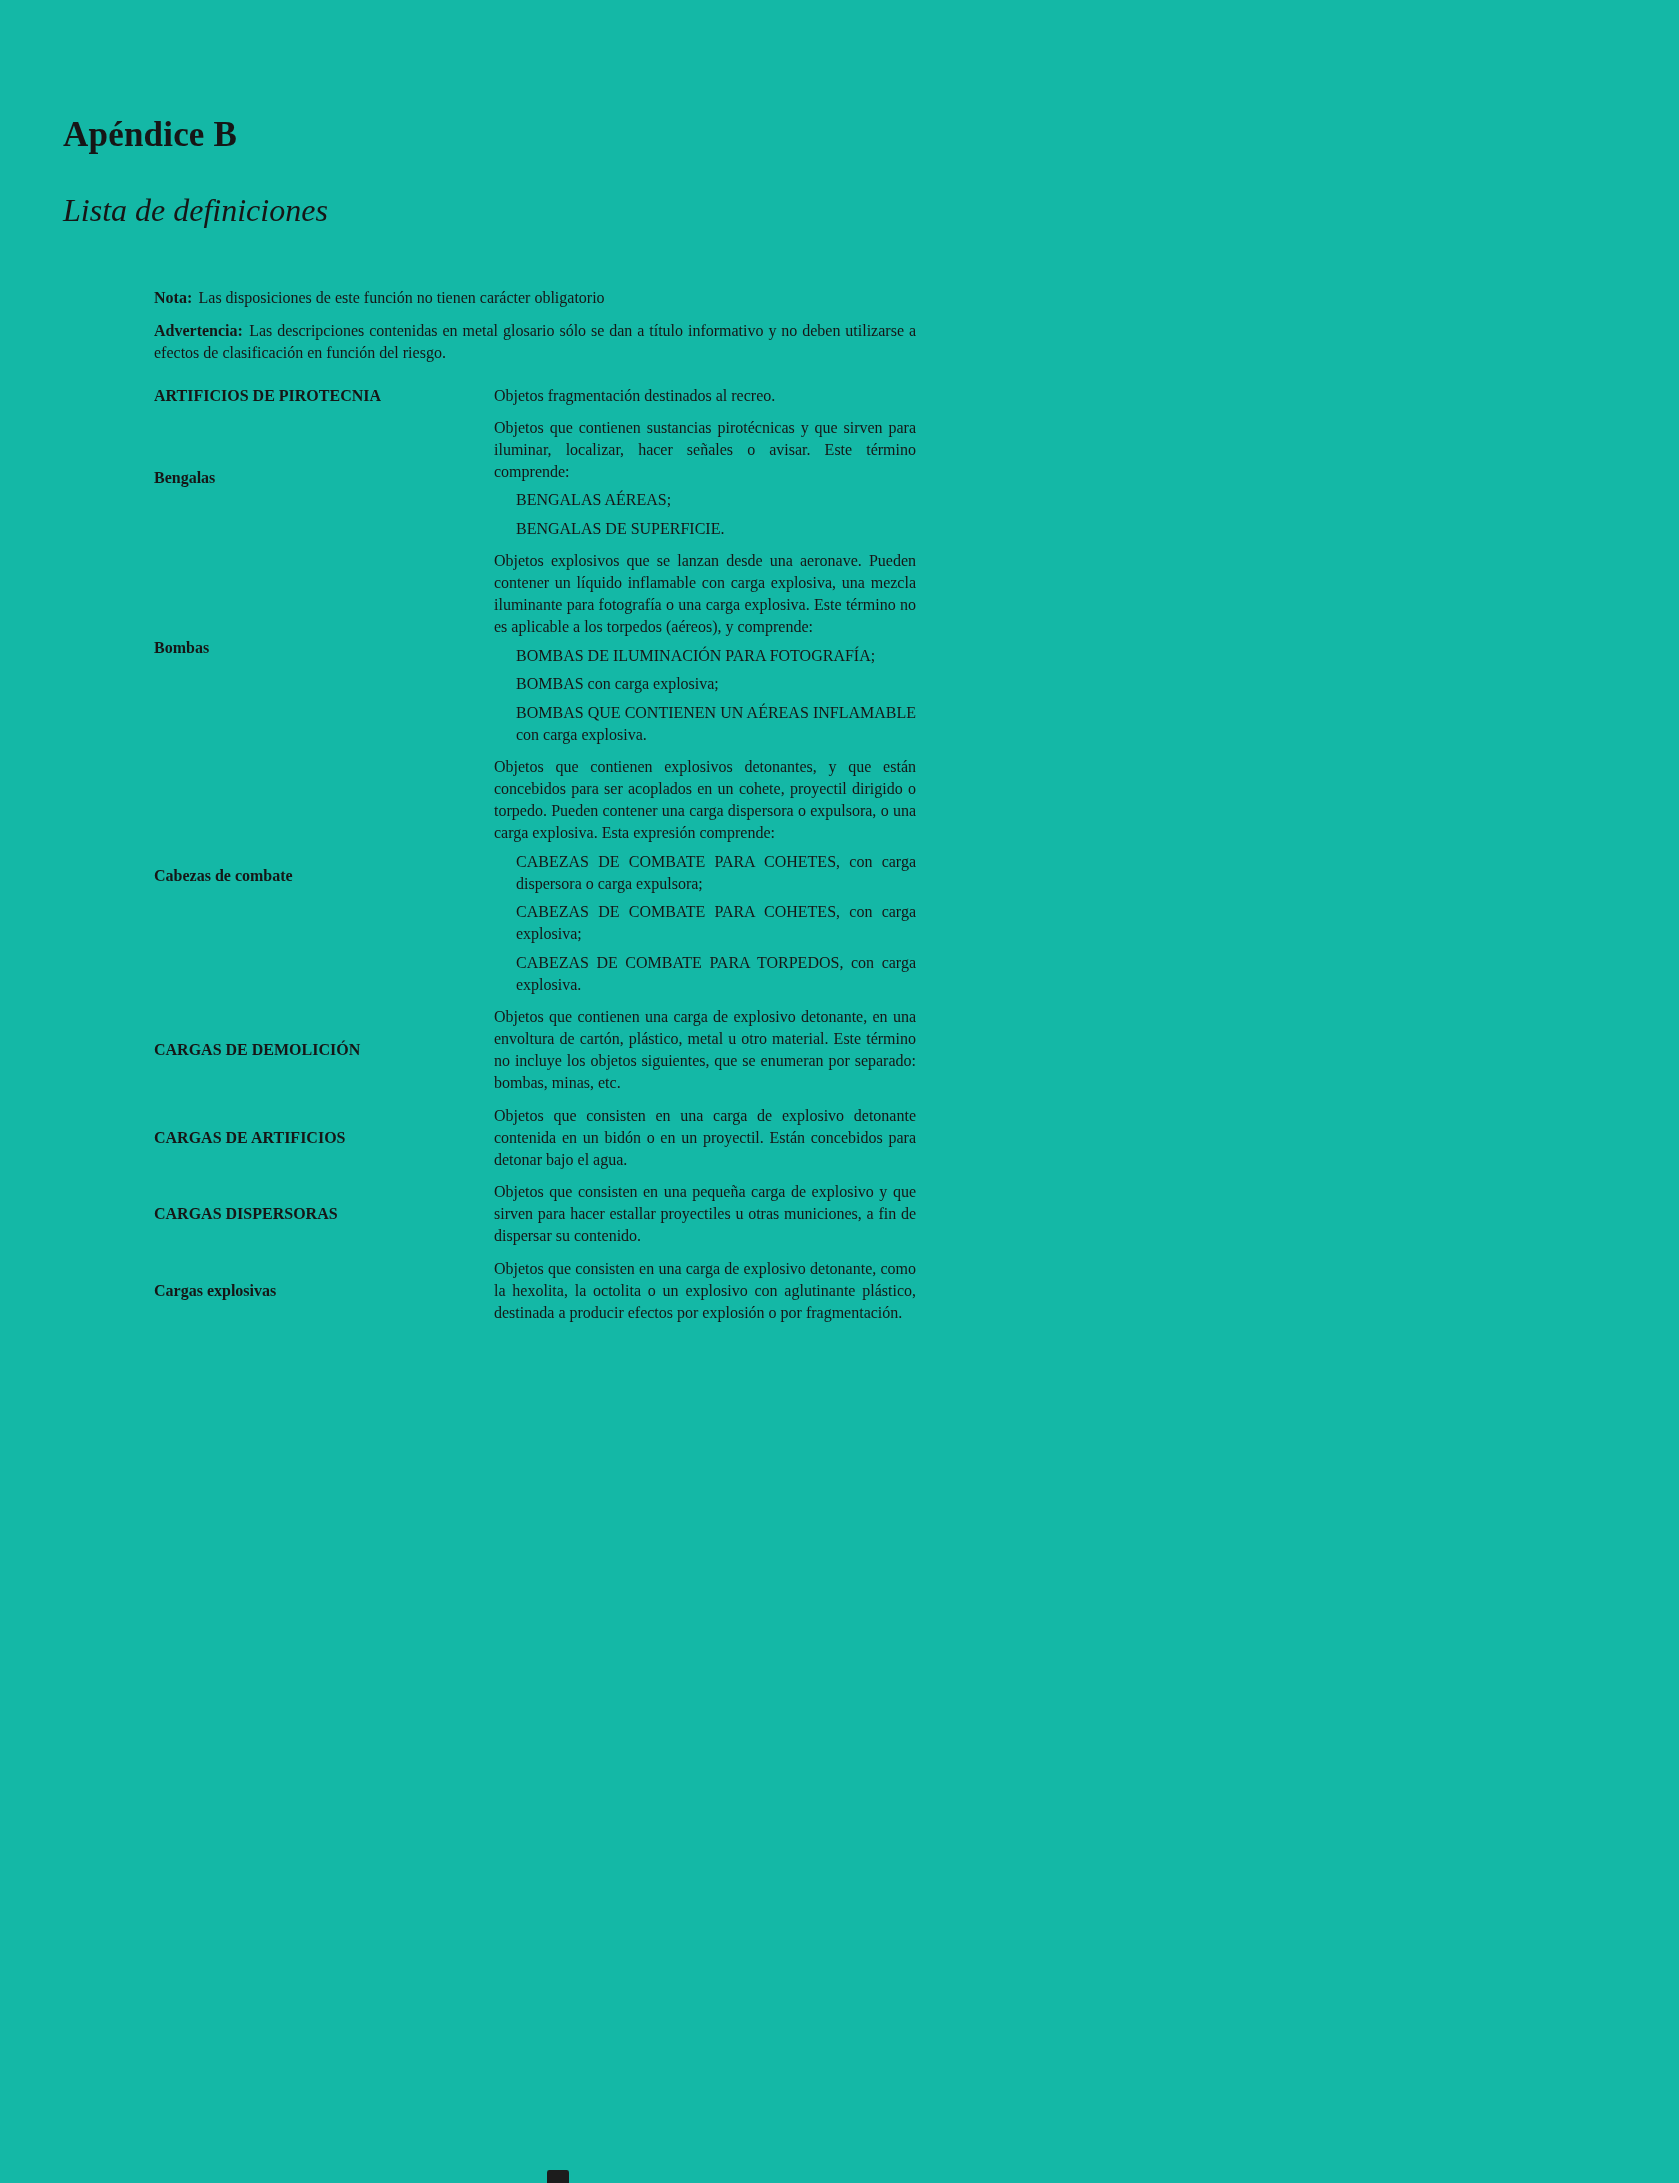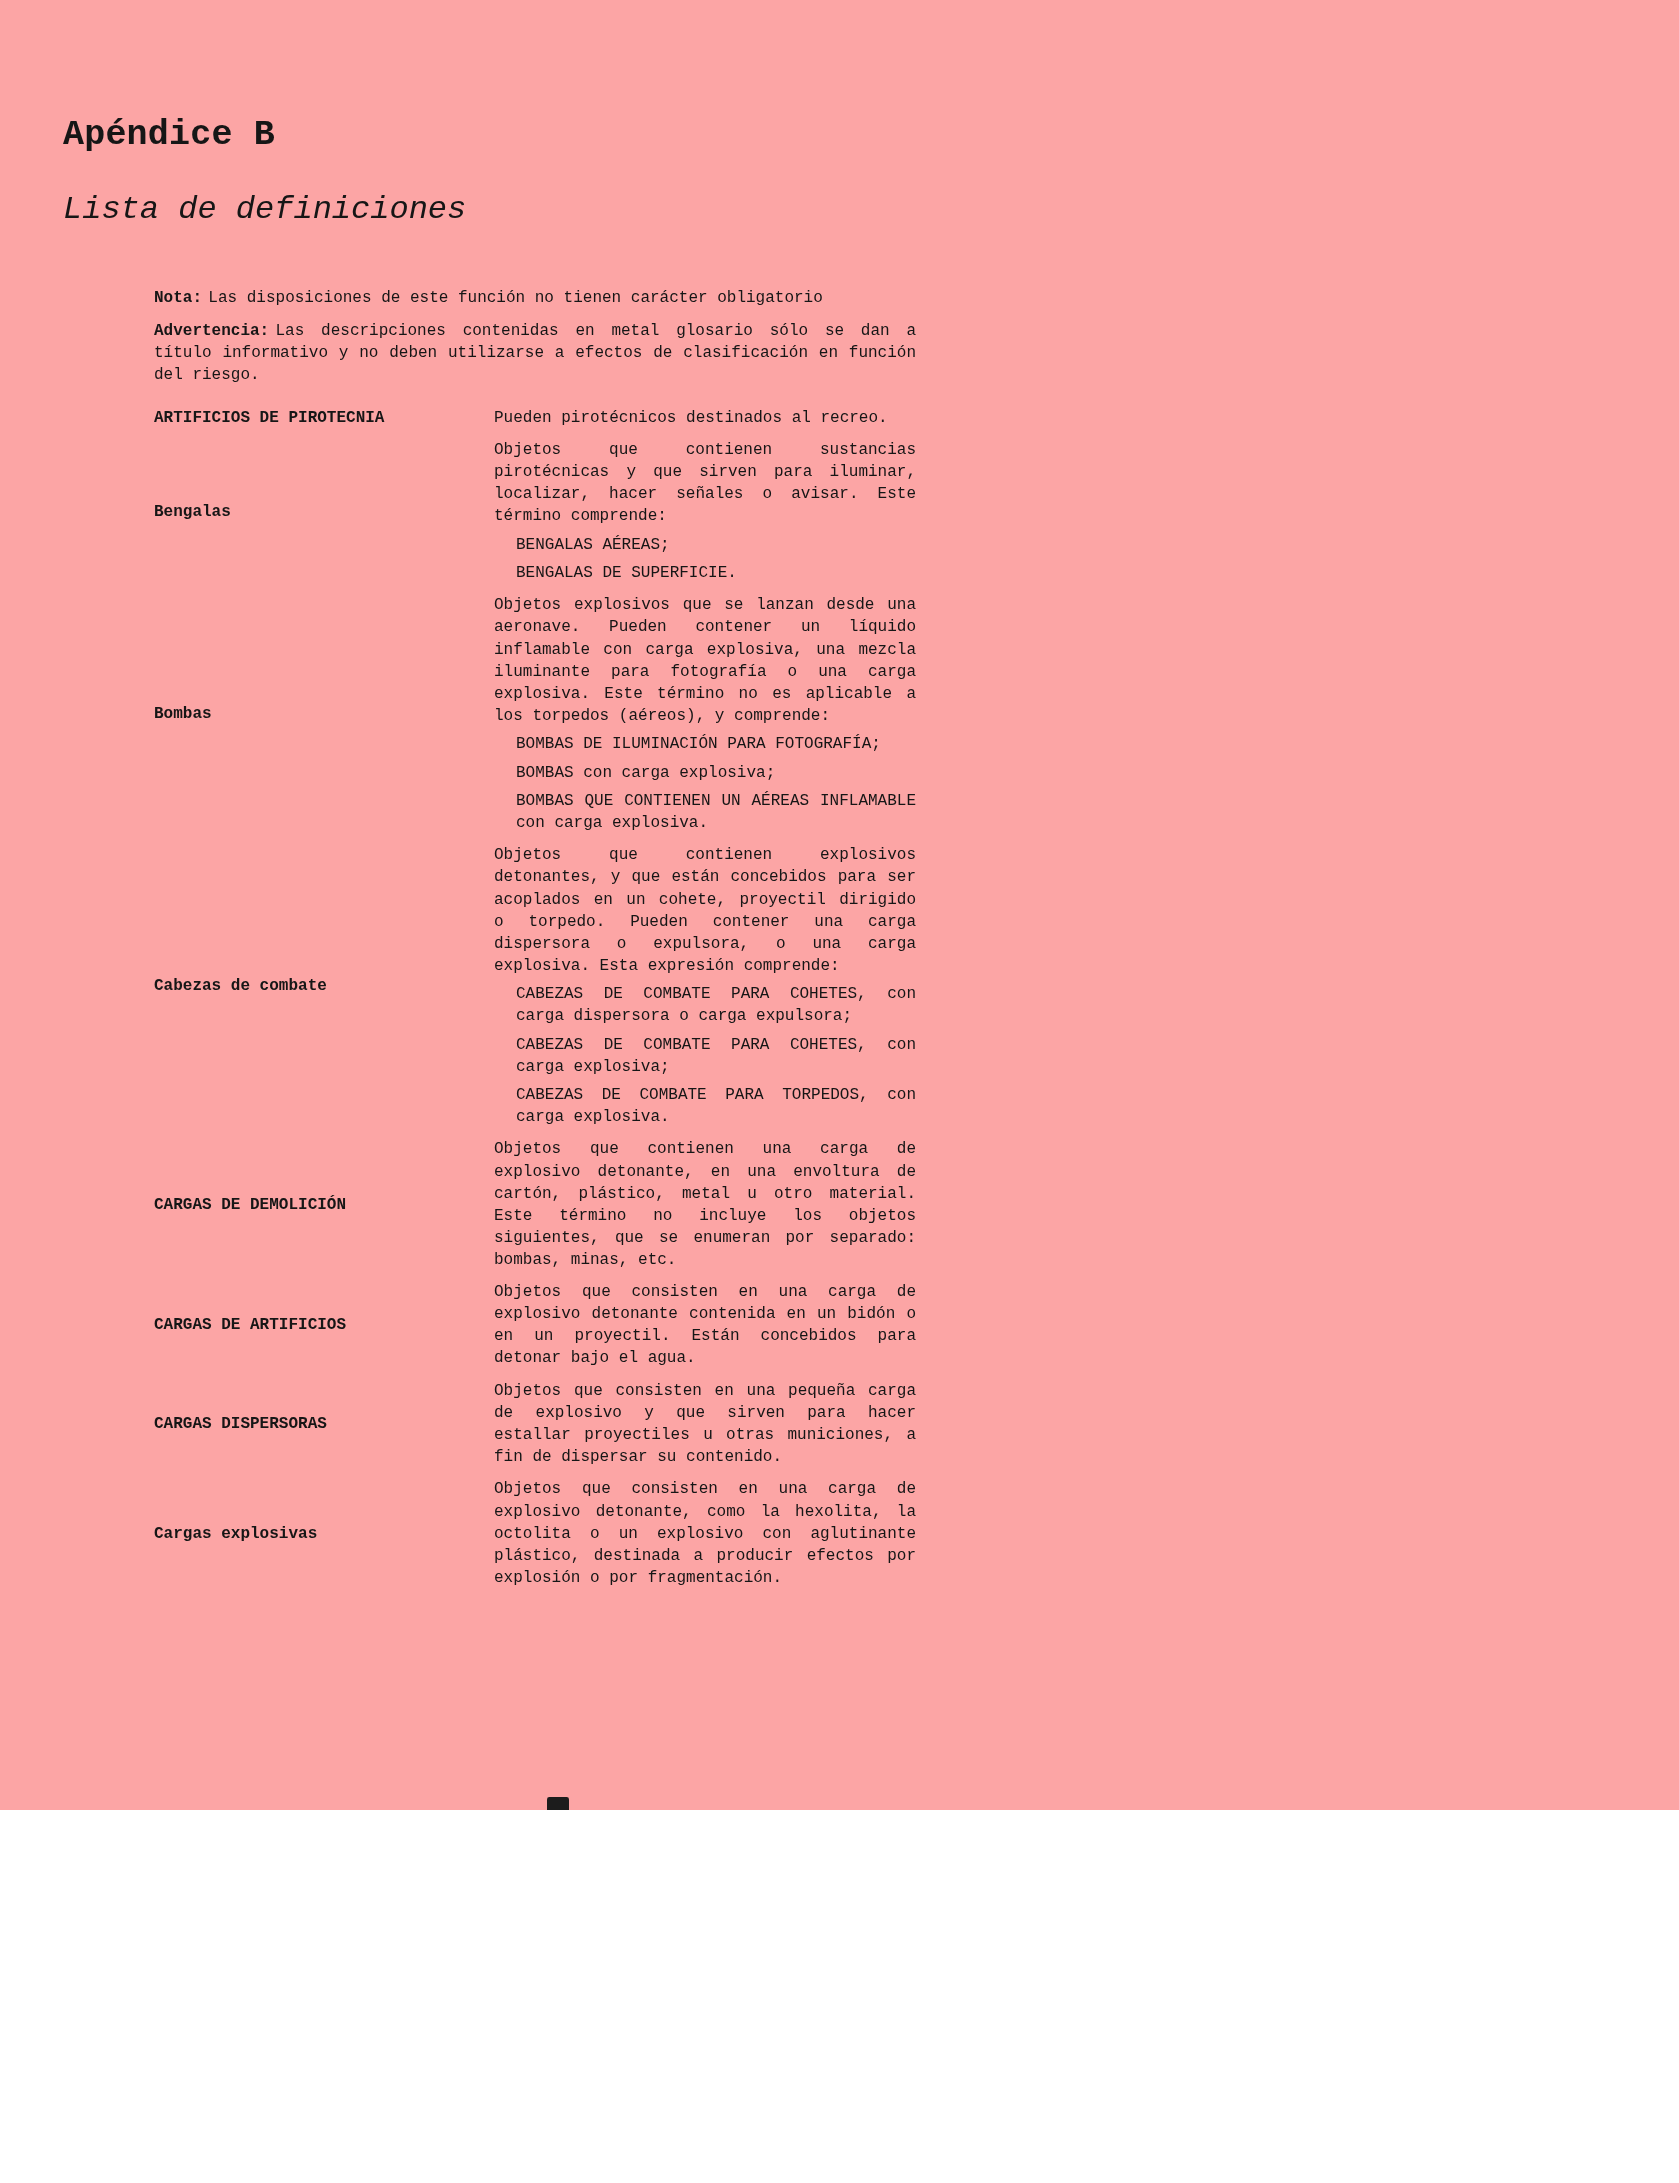--- a/index.html
+++ b/index.html
@@ -1,24 +1,24 @@
 <!DOCTYPE html>
 <html style="font-size:12.6px"><head>
 <meta charset="utf-8">
 <style>
   * { box-sizing: border-box; }
   html, body { margin: 0; padding: 0; background: #ffffff; }
 
   .page {
     position: relative;
     width: 1679px;
-    height: 1810px;
-    background: #fca5a5;
+    height: 2183px;
+    background: #14b8a6;
     color: #161616;
-    font-family: Liberation Mono, monospace;
+    font-family: Liberation Serif, serif;
     font-size: 16px;
     line-height: 1.38;
     overflow: hidden;
   }
 
   .page-inner {
     padding: 111px 0 0 63px;
   }
 
   h1.doc-title {
@@ -108,21 +108,21 @@
     <div class="content">
 
       <p class="notice"><span class="label">Nota:</span><span>Las disposiciones de este función no tienen carácter obligatorio</span></p>
 
       <p class="notice"><span class="label">Advertencia:</span><span>Las descripciones contenidas en metal glosario sólo se dan a título informativo y no deben utilizarse a efectos de clasificación en función del riesgo.</span></p>
 
       <div class="glossary">
   <div class="entry">
     <div class="term">ARTIFICIOS DE PIROTECNIA</div>
     <div class="def">
-      <p class="def-text">Pueden pirotécnicos destinados al recreo.</p>
+      <p class="def-text">Objetos fragmentación destinados al recreo.</p>
 
     </div>
   </div>
 
   <div class="entry">
     <div class="term">Bengalas</div>
     <div class="def">
       <p class="def-text">Objetos que contienen sustancias pirotécnicas y que sirven para iluminar, localizar, hacer señales o avisar. Este término comprende:</p>
       <div class="subitems">
                 <p class="subitem">BENGALAS AÉREAS;</p>

